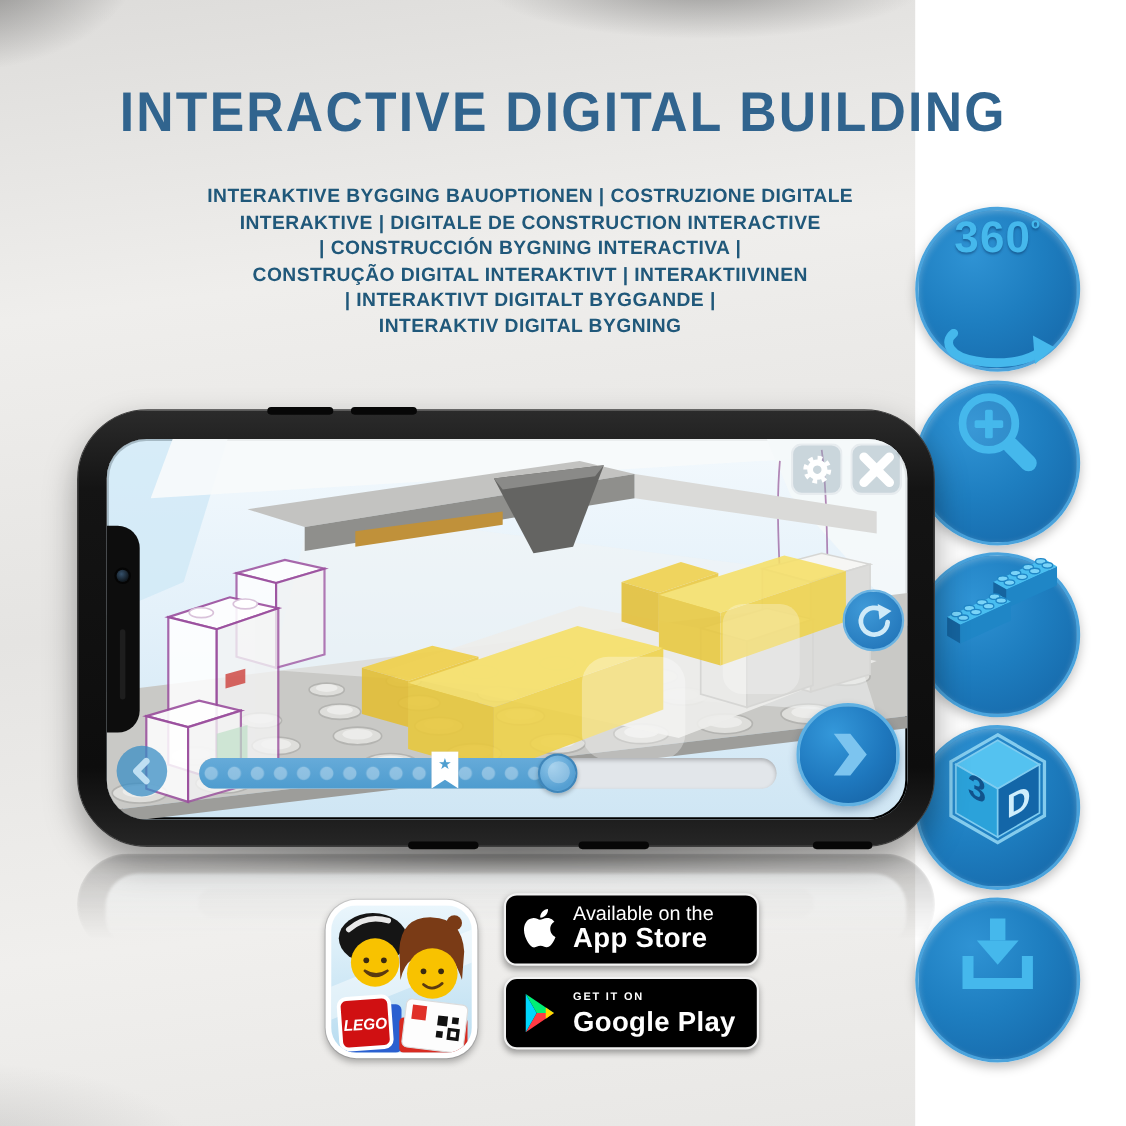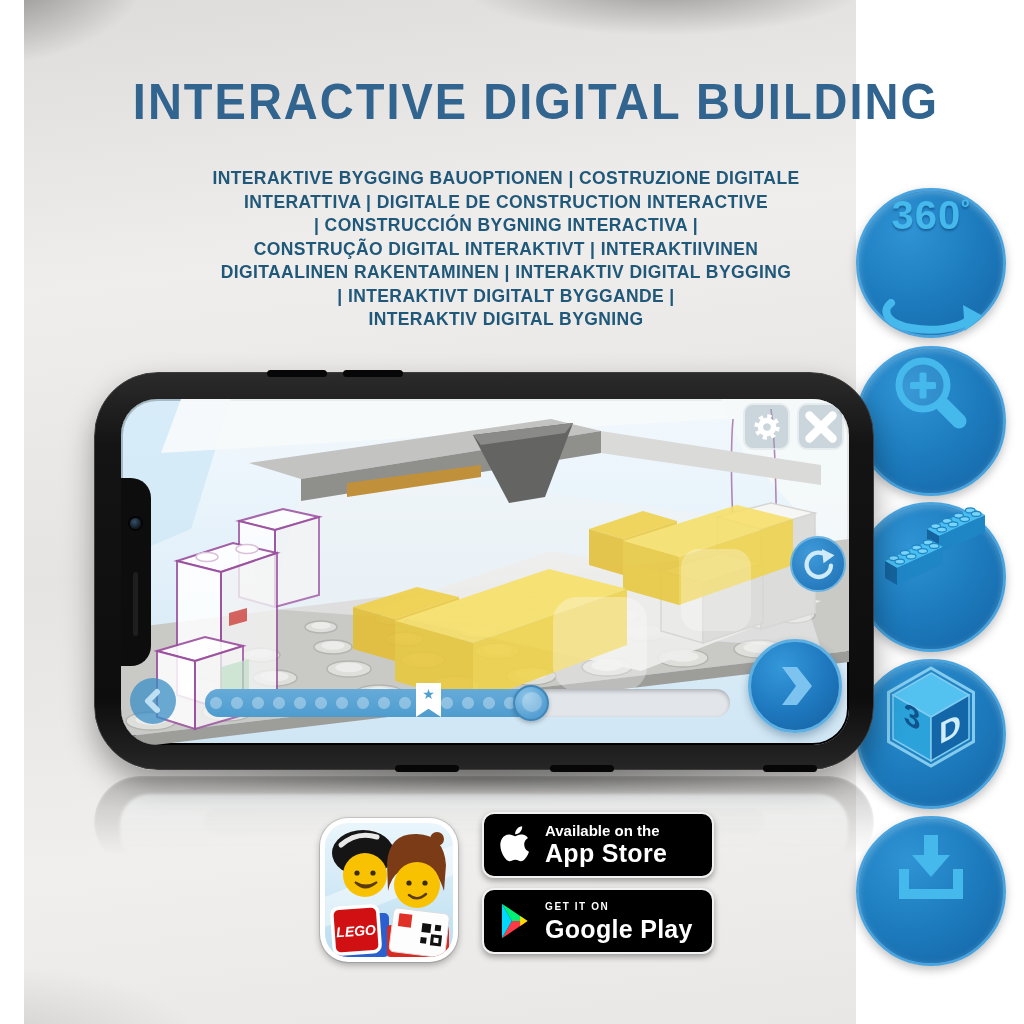--- a/index.html
+++ b/index.html
@@ -6,21 +6,20 @@
   html,body { width:1024px; height:1024px; }
   body { font-family:"Liberation Sans", sans-serif; overflow:hidden; }
   #stage {
     position:relative; width:832px; height:1024px;
     background:
       radial-gradient(240px 150px at -40px -40px, rgba(30,30,30,.55), rgba(30,30,30,0) 70%),
       radial-gradient(280px 70px at 640px -15px, rgba(60,60,60,.45), rgba(60,60,60,0) 72%),
       radial-gradient(240px 90px at 1070px 30px, rgba(130,130,130,.28), rgba(130,130,130,0) 70%),
       radial-gradient(300px 120px at -30px 1050px, rgba(120,120,120,.25), rgba(120,120,120,0) 70%),
       linear-gradient(173deg, #dddcda 0%, #efeeec 26%, #e5e4e2 52%, #f0efed 78%, #e8e7e5 100%);
-    margin-left: 24px;
   }
   
   .title {
     position:absolute; top:74px; left:0; width:1024px; text-align:center;
     font-size:47px; font-weight:bold; letter-spacing:2px; color:#31648e;
     transform:scaleY(1.08);
   }
   .subtitle {
     position:absolute; top:167px; left:112px; width:740px; text-align:center;
     font-size:17.5px; font-weight:bold; color:#20587a; line-height:23.5px; letter-spacing:.4px;
@@ -94,37 +93,36 @@
   
   .lego-app { position:absolute; left:296px; top:818px; width:138px; height:144px; z-index:6;
     background:#fff; border-radius:28px; padding:5px;
     box-shadow:0 3px 7px rgba(0,0,0,.3), 0 0 0 1px #cfcfcf; }
   .lego-art { width:100%; height:100%; border-radius:23px; overflow:hidden; position:relative; }
   .store-badge { position:absolute; left:458px; width:232px; height:66px; z-index:6;
     background:#000; border:2px solid #f2f2f2; border-radius:12px;
     display:flex; align-items:center; padding-left:16px; gap:13px;
     box-shadow:0 3px 6px rgba(0,0,0,.35); color:#fff; }
   .badge-apple { top:812px; } .badge-google { top:888px; }
-  .badge-text .tag { font-size:15px; line-height:15px; font-weight:bold; }
+  .badge-text .tag { font-size:18px; line-height:15px; font-weight:normal; }
   .badge-text .store { font-size:25px; line-height:30px; font-weight:bold; letter-spacing:.3px; }
   .badge-google .tag { font-size:10px; letter-spacing:1.6px; font-weight:bold; }
 </style>
 </head>
 <body>
 
 <div id="stage">
 
   <h1 class="title">INTERACTIVE DIGITAL BUILDING</h1>
 
   <div class="subtitle">
     <div>INTERAKTIVE BYGGING BAUOPTIONEN | COSTRUZIONE DIGITALE</div>
-    <div>INTERATTIVA | DIGITALE DE CONSTRUCTION INTERACTIVE</div>
+    <div>INTERAKTIVE | DIGITALE DE CONSTRUCTION INTERACTIVE</div>
     <div>| CONSTRUCCIÓN BYGNING INTERACTIVA |</div>
     <div>CONSTRUÇÃO DIGITAL INTERAKTIVT | INTERAKTIIVINEN</div>
-    <div>DIGITAALINEN RAKENTAMINEN | INTERAKTIV DIGITAL BYGGING</div>
     <div>| INTERAKTIVT DIGITALT BYGGANDE |</div>
     <div>INTERAKTIV DIGITAL BYGNING</div>
   </div>
 
   <div class="feat f1">
     <div class="c360-text"><span>360</span><sup>º</sup></div>
     <svg width="104" height="36" viewBox="0 0 104 36">
       <path d="M12,4 C 2,12 8,25 32,29 C 54,33 78,30 90,21" stroke="#45b8ec" stroke-width="8" fill="none" stroke-linecap="round"></path>
       <polygon points="84,6 104,17 86,32" fill="#45b8ec"></polygon>
     </svg>

